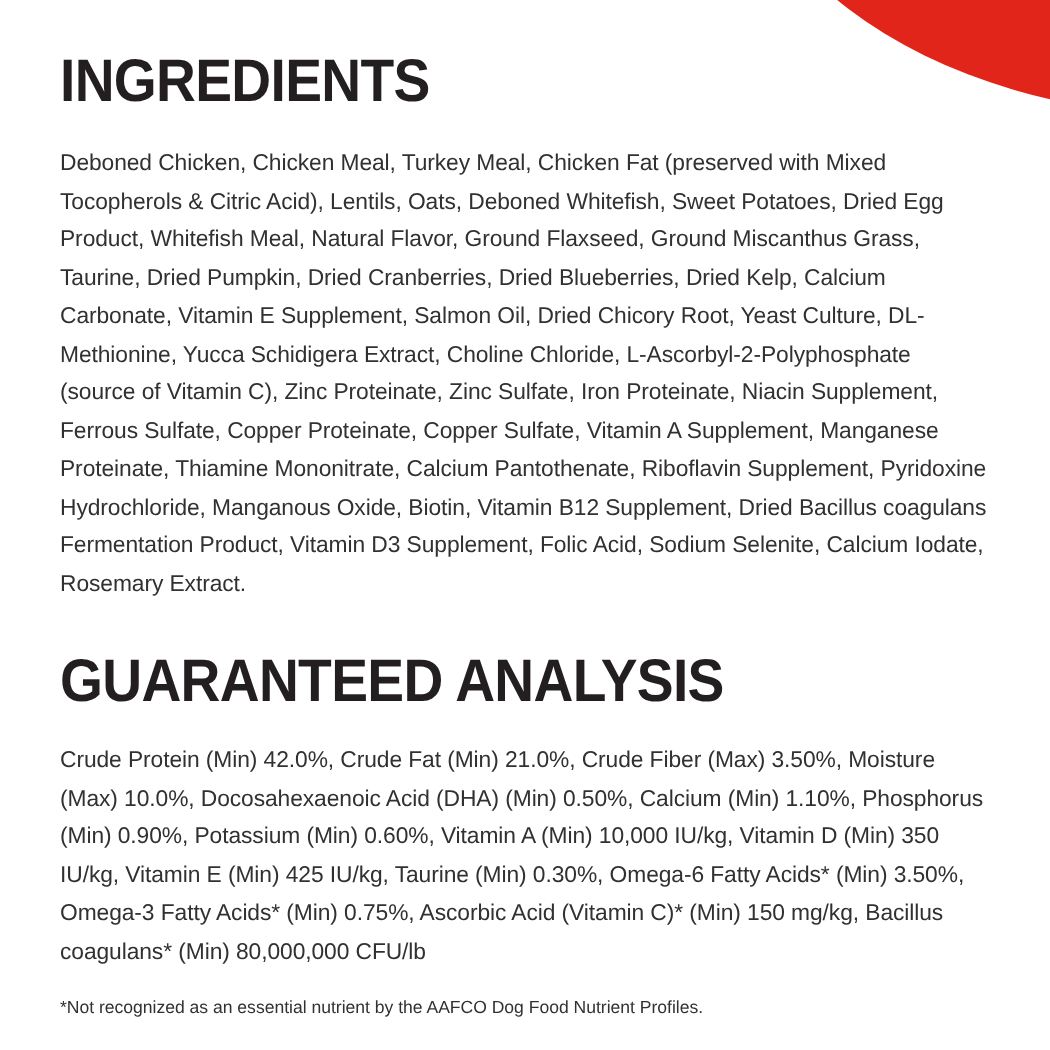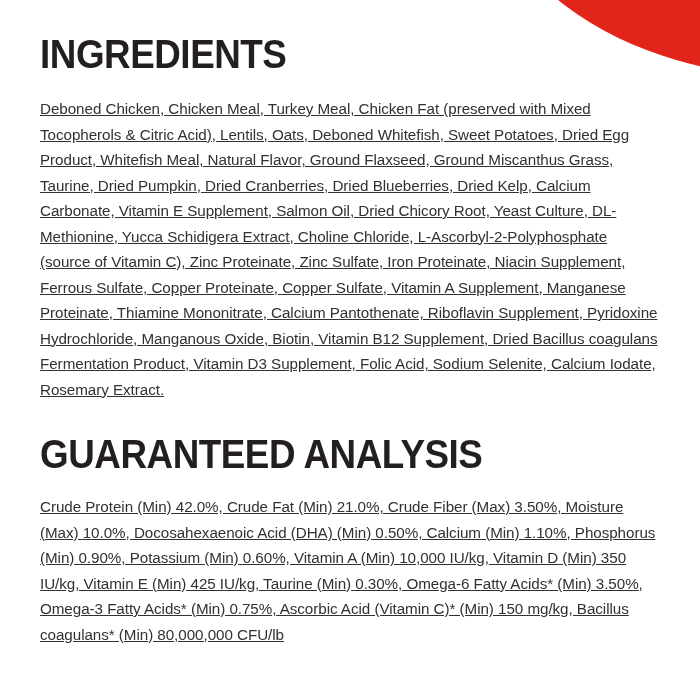--- a/index.html
+++ b/index.html
@@ -54,21 +54,20 @@
     margin-top: 32px;
     margin-bottom: 20px;
   }
 
   p.body-text {
     font-size: 15.2px;
     line-height: 25.5px;
     margin: 0;
     color: #333031;
     letter-spacing: -0.05px;
-    text-decoration: underline;
   }
 
   p.footnote {
     font-size: 11.7px;
     line-height: 17px;
     margin: 16px 0 0 0;
     color: #333031;
   }
 </style>
 </head>
@@ -79,14 +78,15 @@
 <div class="page">
 
   <h1 class="section-title">INGREDIENTS</h1>
 
   <p class="body-text">Deboned Chicken, Chicken Meal, Turkey Meal, Chicken Fat (preserved with Mixed Tocopherols &amp; Citric Acid), Lentils, Oats, Deboned Whitefish, Sweet Potatoes, Dried Egg Product, Whitefish Meal, Natural Flavor, Ground Flaxseed, Ground Miscanthus Grass, Taurine, Dried Pumpkin, Dried Cranberries, Dried Blueberries, Dried Kelp, Calcium Carbonate, Vitamin E Supplement, Salmon Oil, Dried Chicory Root, Yeast Culture, DL-Methionine, Yucca Schidigera Extract, Choline Chloride, L-Ascorbyl-2-Polyphosphate (source of Vitamin C), Zinc Proteinate, Zinc Sulfate, Iron Proteinate, Niacin Supplement, Ferrous Sulfate, Copper Proteinate, Copper Sulfate, Vitamin A Supplement, Manganese Proteinate, Thiamine Mononitrate, Calcium Pantothenate, Riboflavin Supplement, Pyridoxine Hydrochloride, Manganous Oxide, Biotin, Vitamin B12 Supplement, Dried Bacillus coagulans Fermentation Product, Vitamin D3 Supplement, Folic Acid, Sodium Selenite, Calcium Iodate, Rosemary Extract.</p>
 
   <h1 class="section-title second">GUARANTEED ANALYSIS</h1>
 
   <p class="body-text">Crude Protein (Min) 42.0%, Crude Fat (Min) 21.0%, Crude Fiber (Max) 3.50%, Moisture (Max) 10.0%, Docosahexaenoic Acid (DHA) (Min) 0.50%, Calcium (Min) 1.10%, Phosphorus (Min) 0.90%, Potassium (Min) 0.60%, Vitamin A (Min) 10,000 IU/kg, Vitamin D (Min) 350 IU/kg, Vitamin E (Min) 425 IU/kg, Taurine (Min) 0.30%, Omega-6 Fatty Acids* (Min) 3.50%, Omega-3 Fatty Acids* (Min) 0.75%, Ascorbic Acid (Vitamin C)* (Min) 150 mg/kg, Bacillus coagulans* (Min) 80,000,000 CFU/lb</p>
 
+  <p class="footnote">*Not recognized as an essential nutrient by the AAFCO Dog Food Nutrient Profiles.</p>
 
 </div>
 
 </body></html>

